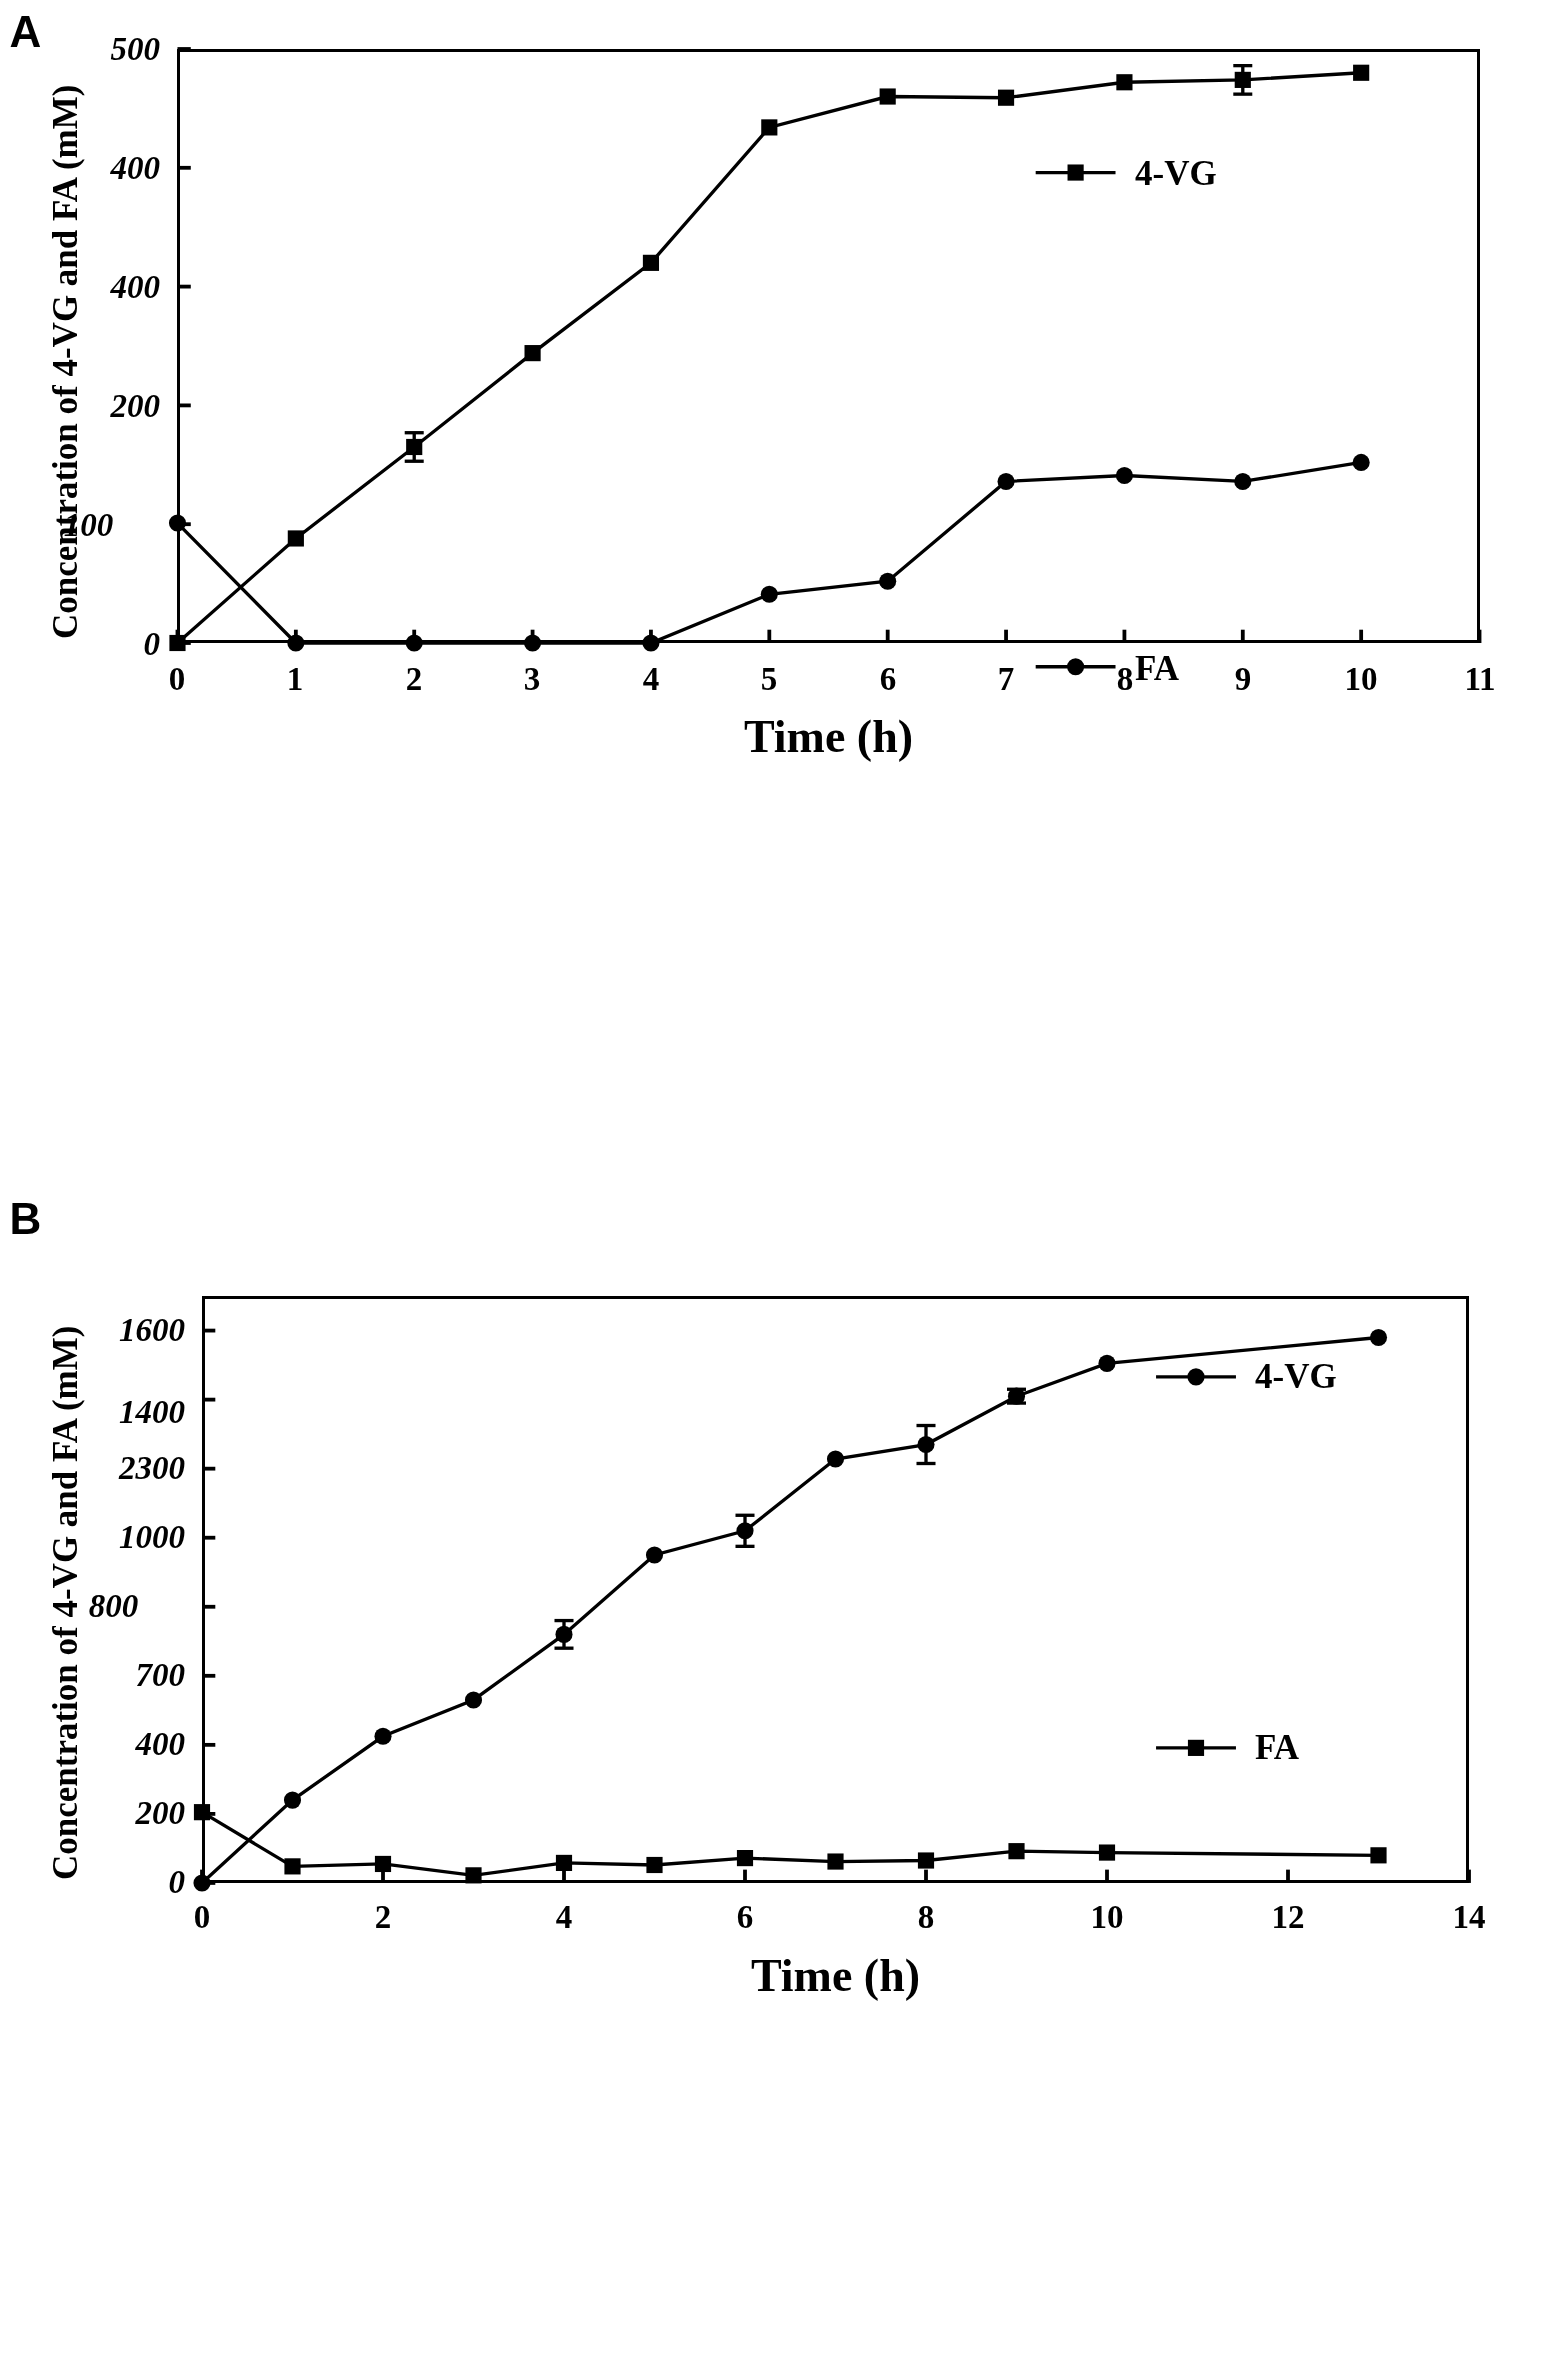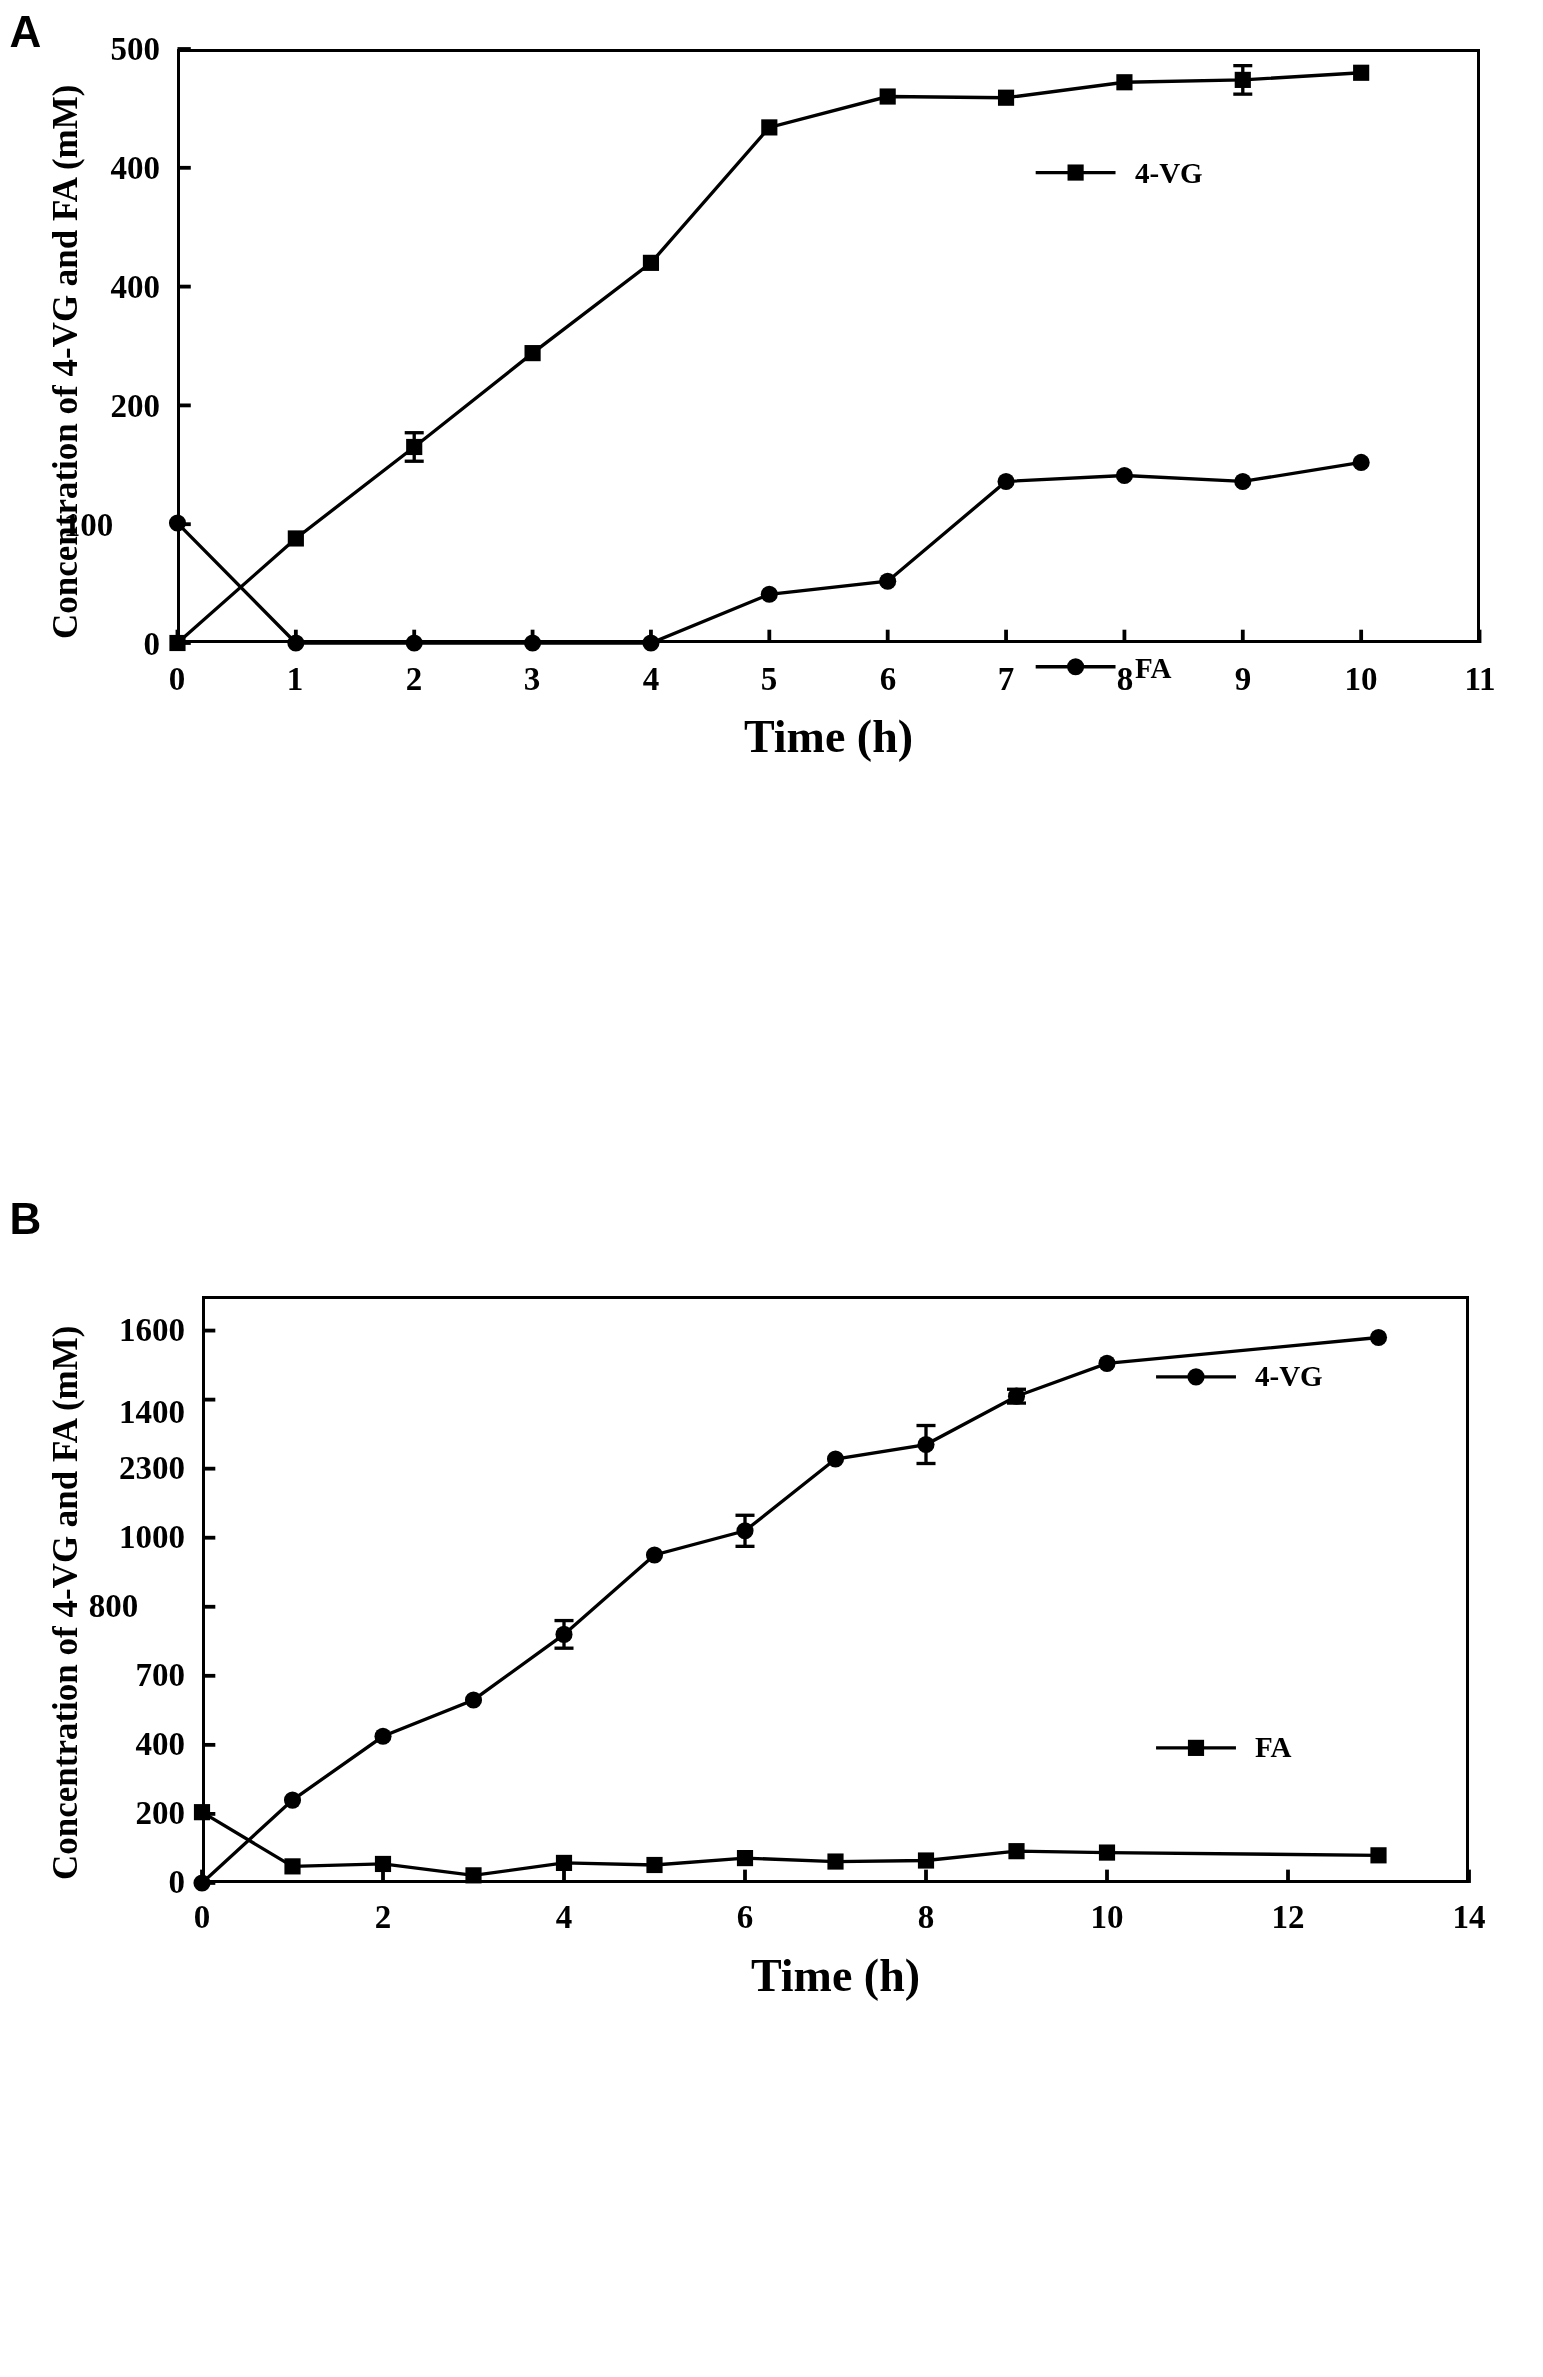--- a/index.html
+++ b/index.html
@@ -70,30 +70,31 @@
     position: absolute;
     font-family: "Liberation Serif", serif;
     font-weight: bold;
     font-size: 33px;
     line-height: 33px;
     white-space: nowrap;
   }
   .ytick {
     text-align: right;
     transform: translateY(-50%);
+    font-style: italic;
   }
   .xtick {
     text-align: center;
     transform: translateX(-50%);
   }
   .legend-label {
     position: absolute;
     font-family: "Liberation Serif", serif;
     font-weight: bold;
-    font-size: 29px;
+    font-size: 35px;
     line-height: 35px;
     white-space: nowrap;
   }
 </style>
 </head>
 <body>
 
 <div class="panel" id="panel-a">
   <div class="panel-letter">A</div>
   <div class="ylabel" id="ylabel-a" style="left: 46px; top: 639px;">Concentration of 4-VG and FA (mM)</div>

